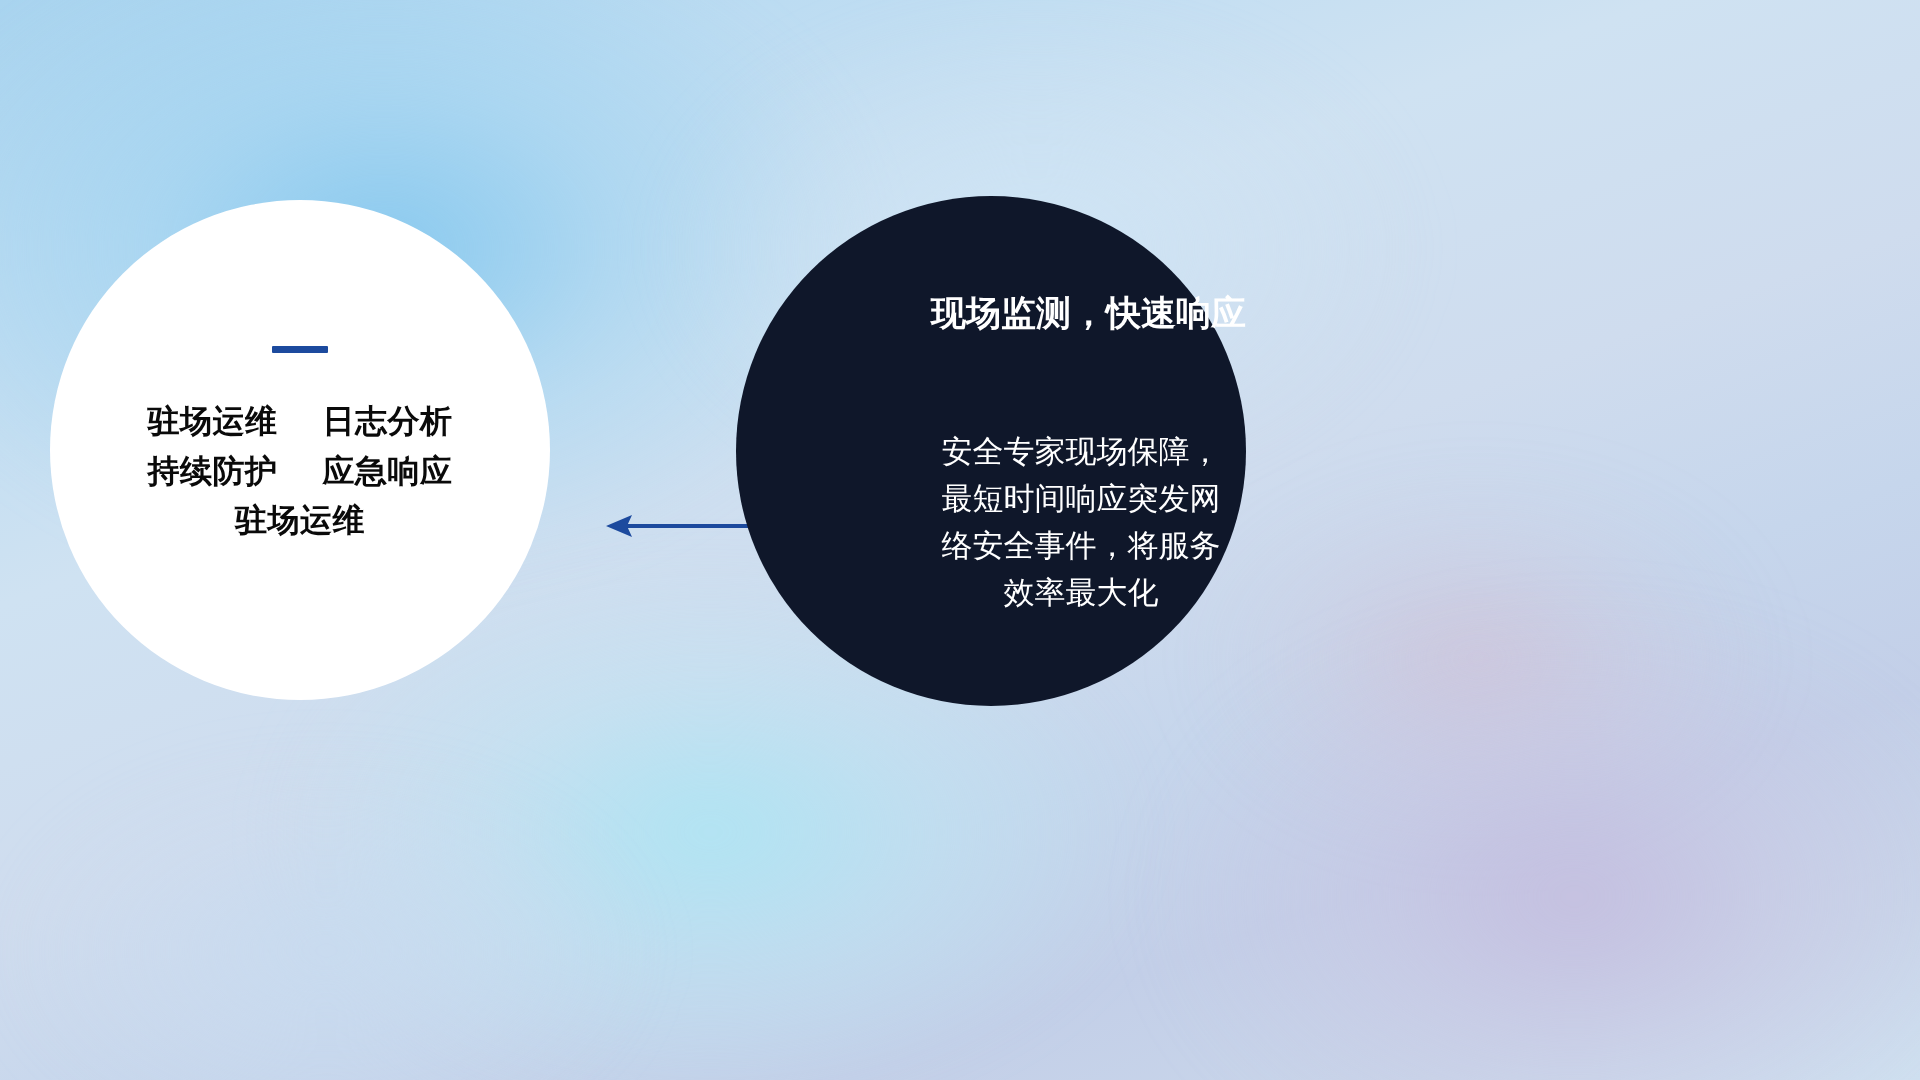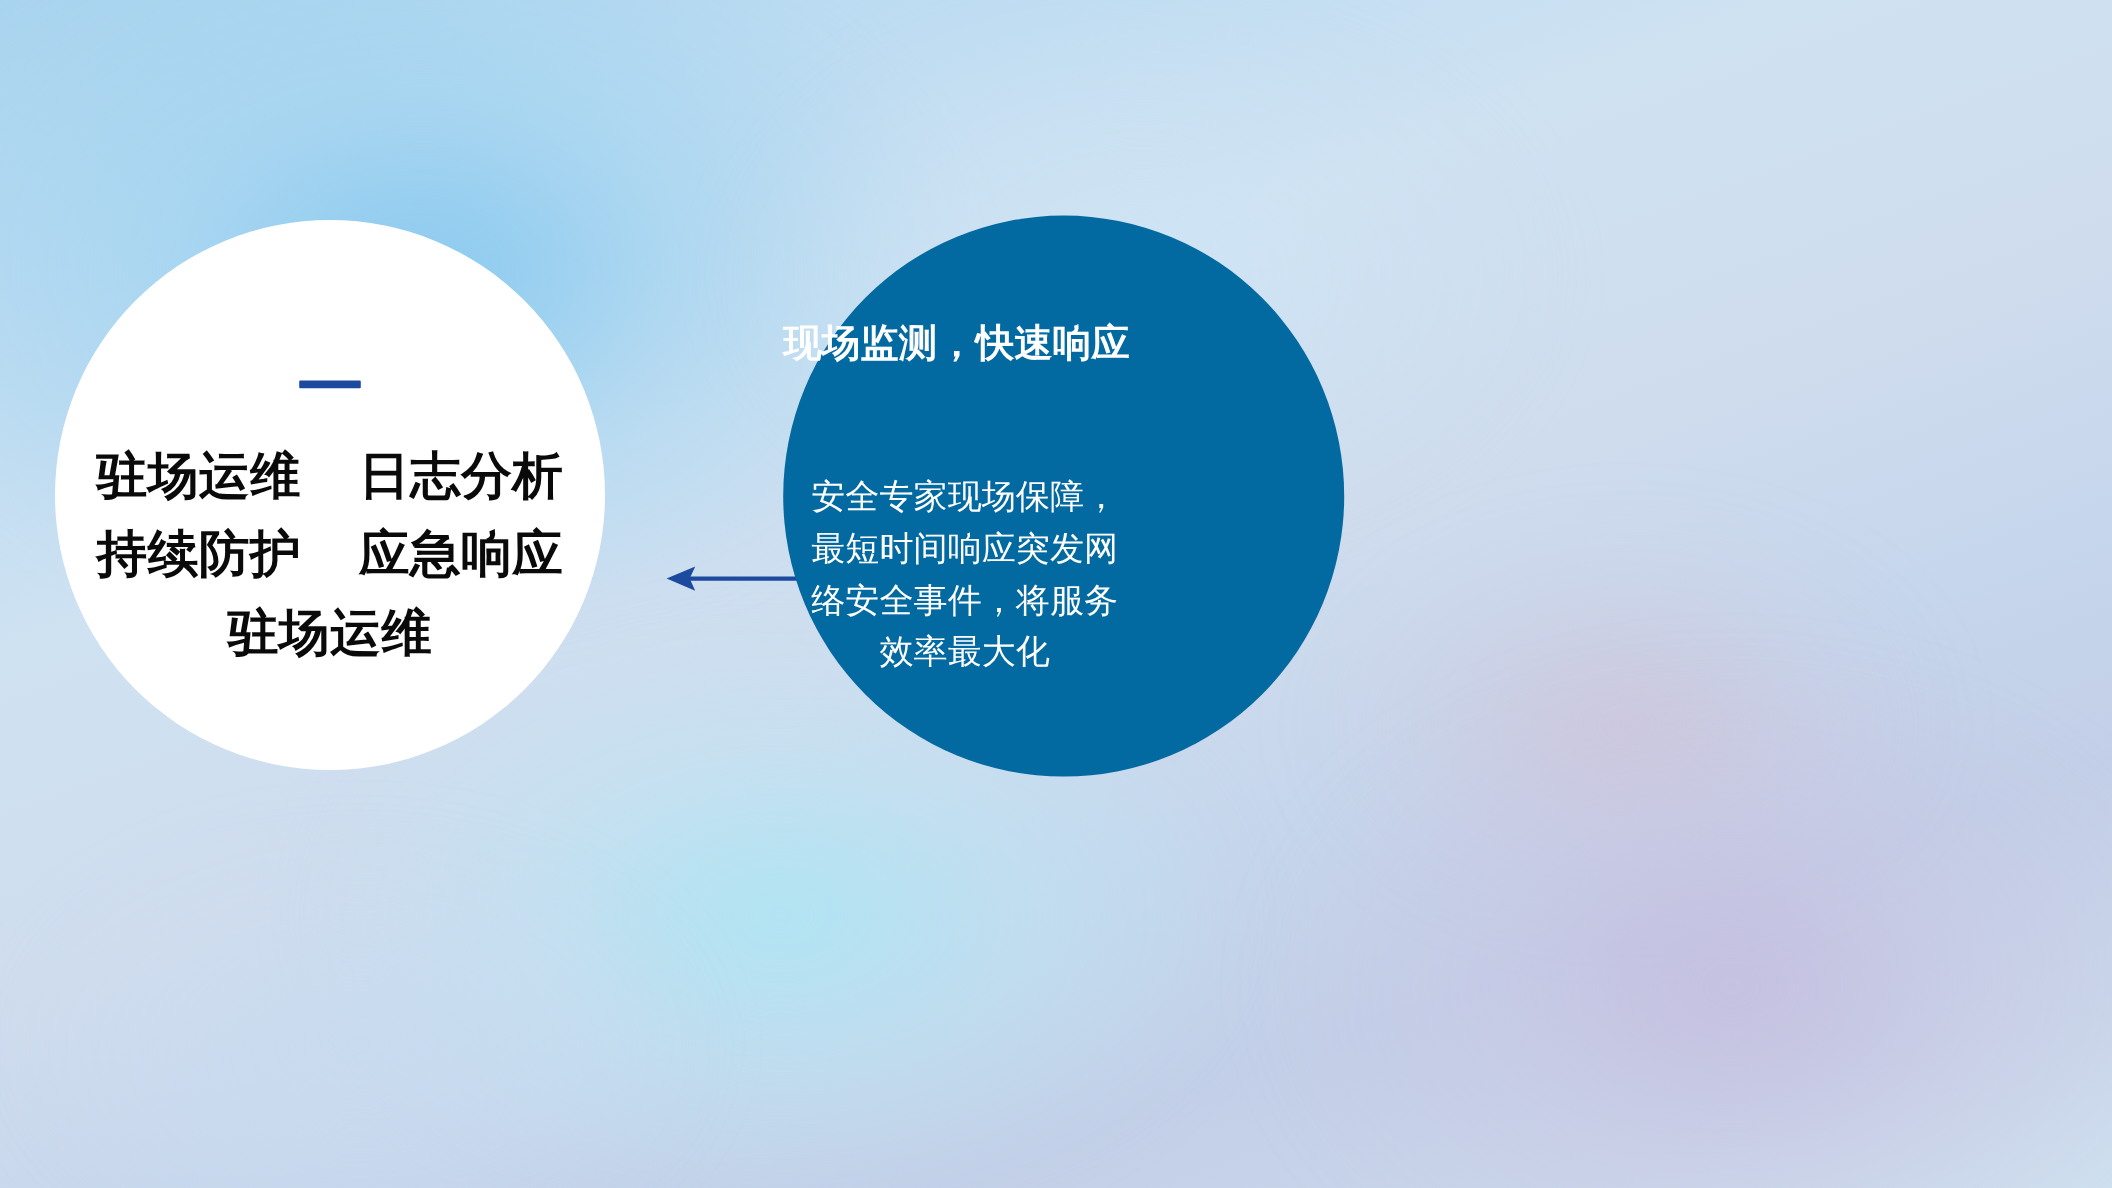--- a/index.html
+++ b/index.html
@@ -107,39 +107,39 @@
 
   .accent-rule {
     width: 56px;
     height: 7px;
     background: #1c4a9e;
     border-radius: 1px;
     margin-bottom: 44px;
   }
 
   .left-line {
-    font-size: 46px;
+    font-size: 32px;
     font-weight: bold;
     color: #0a0a0a;
     line-height: 1.55;
     letter-spacing: 0.5px;
     white-space: nowrap;
   }
   .left-line .gap { display: inline-block; width: 26px; }
 
   .circle-mid {
-    left: 712px;
+    left: 736px;
     top: 196px;
     width: 510px;
     height: 510px;
-    background: #0369a1;
+    background: #0f172a;
     z-index: 3;
     display: flex;
     flex-direction: column;
-    align-items: flex-start;
+    align-items: flex-end;
     padding-top: 96px;
   }
 
   .circle-right {
     left: 1135px;
     top: 208px;
     width: 520px;
     height: 520px;
     background: #ffffff;
     z-index: 2;

